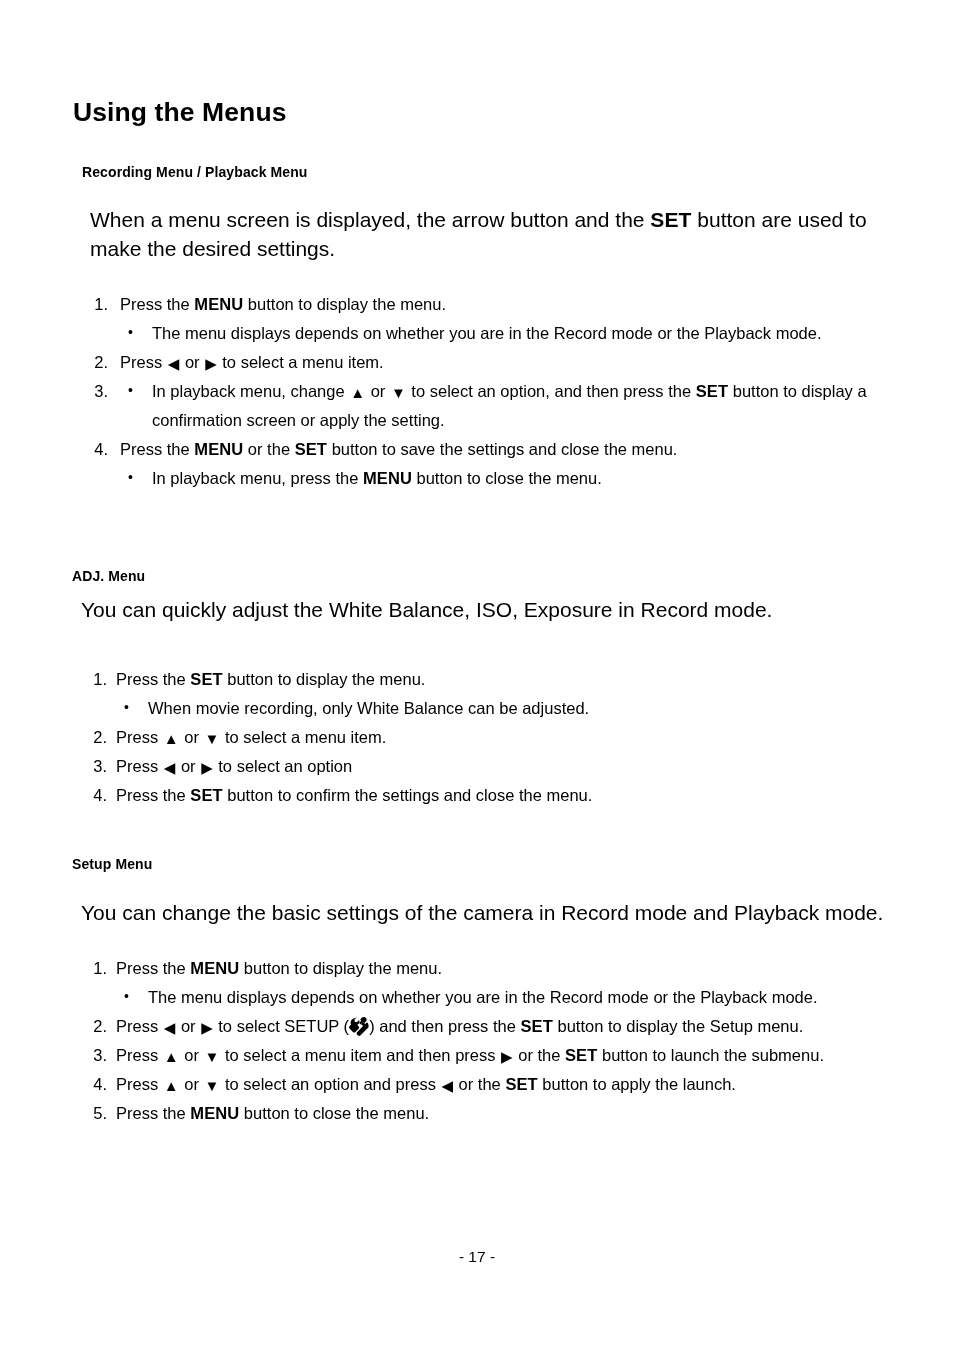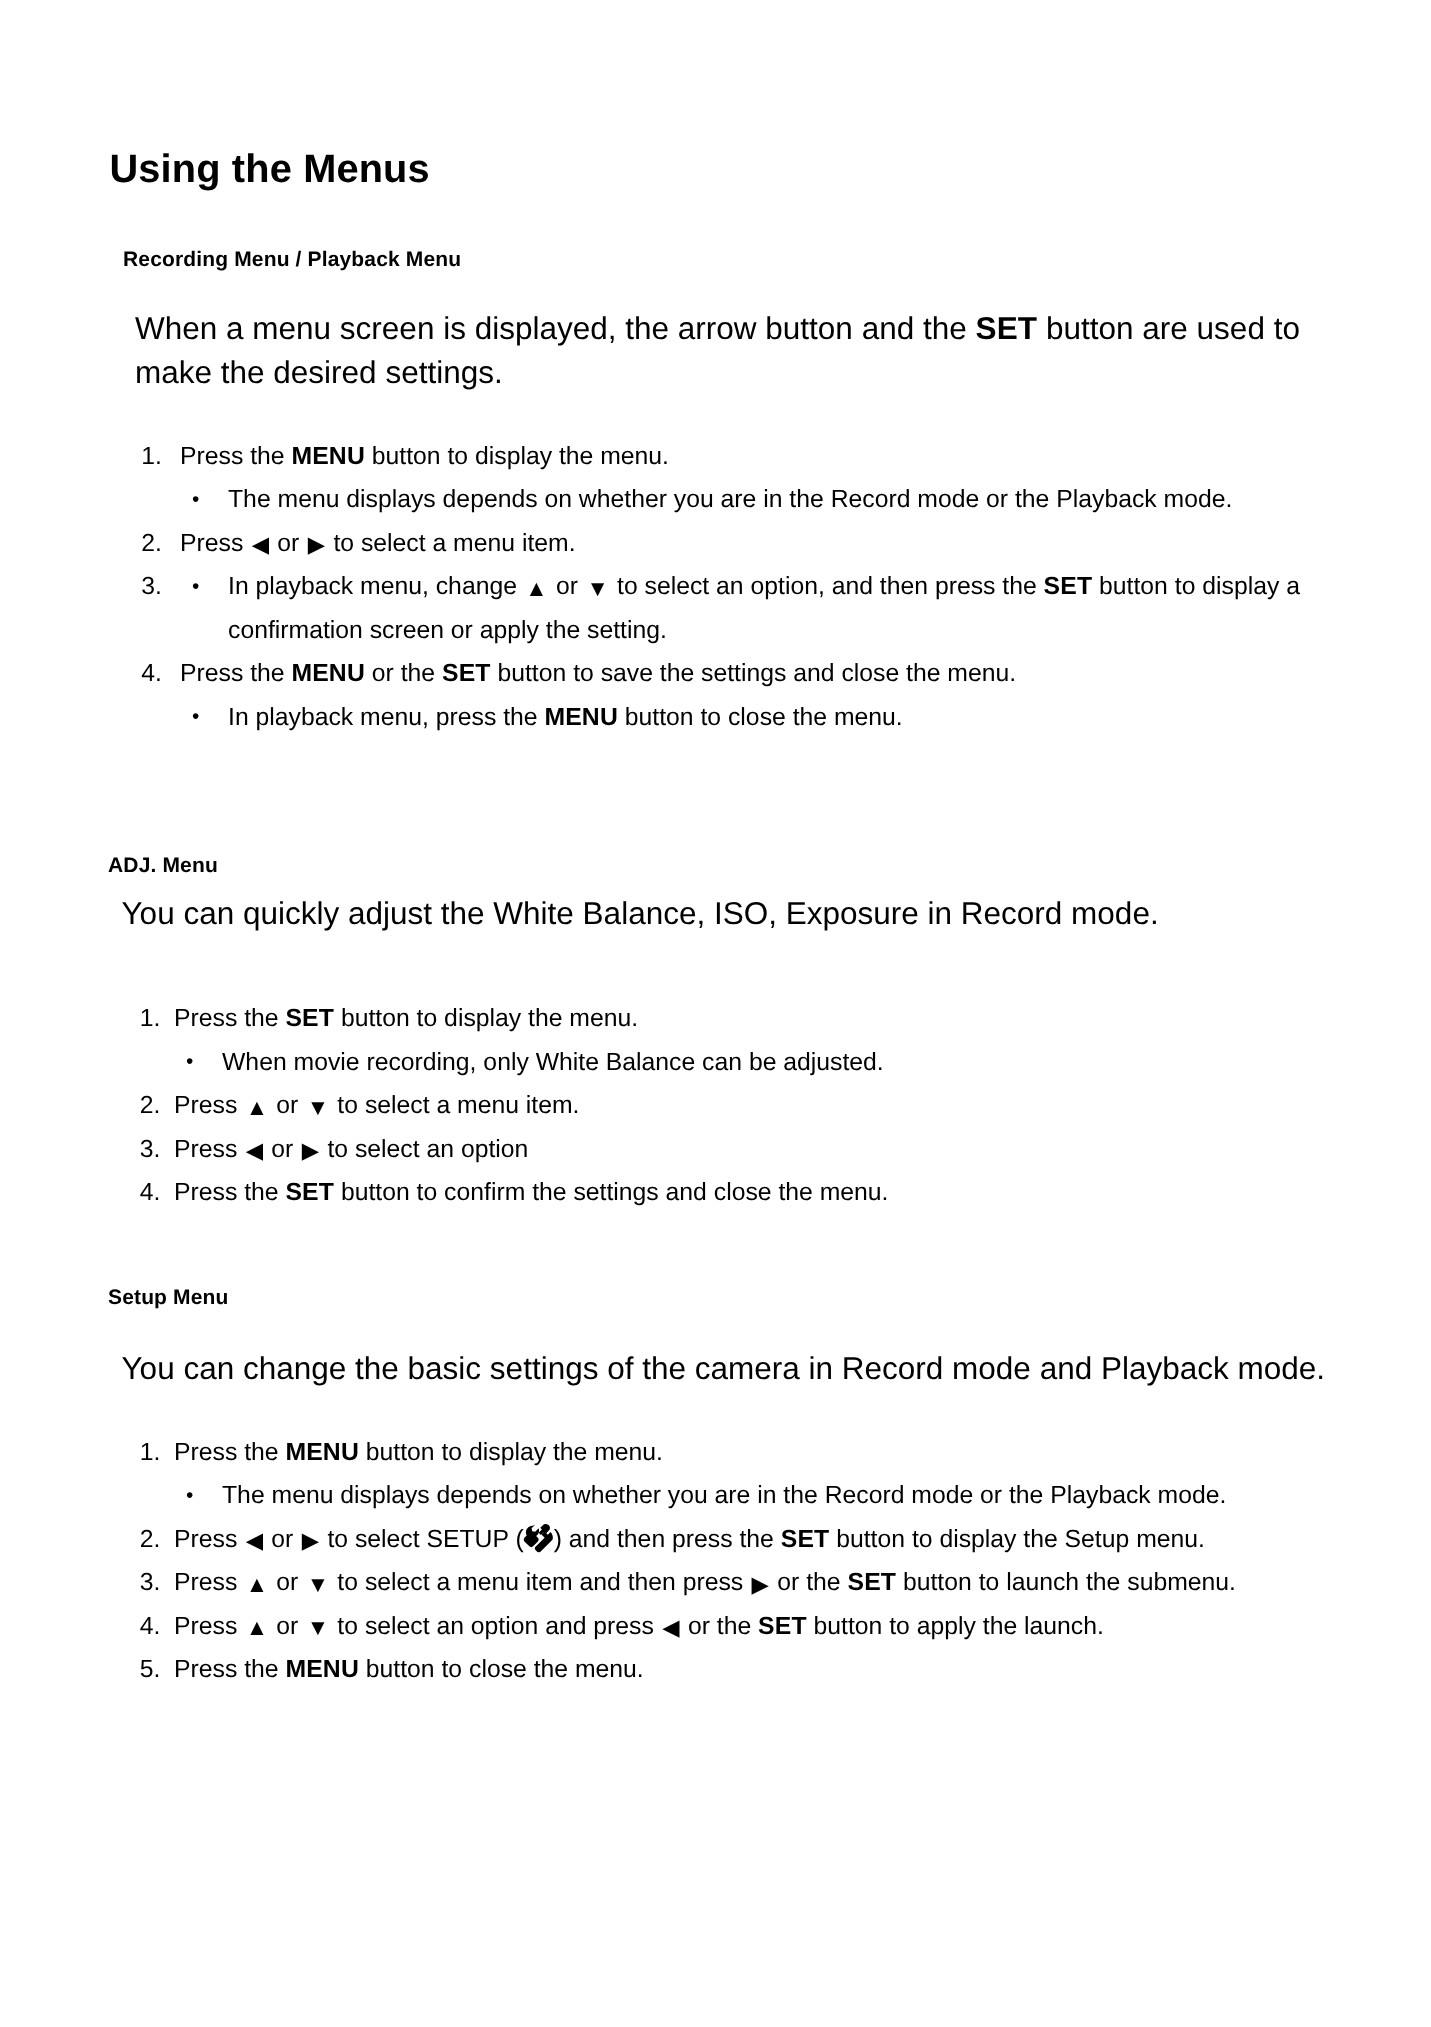--- a/index.html
+++ b/index.html
@@ -274,14 +274,15 @@
       <span class="num">4.</span>
       <span class="txt"><span>Press </span><span class="arrow">▲</span><span> or </span><span class="arrow">▼</span><span> to select an option and press </span><span class="arrow">◀</span><span> or the </span><b class="kb">SET</b><span> button to apply the launch.</span></span>
     </li>
 
     <li>
       <span class="num">5.</span>
       <span class="txt"><span>Press the </span><b class="kb">MENU</b><span> button to close the menu.</span></span>
     </li>
   </ol>
 
+  <div class="page-number">- 17 -</div>
 
 </div>
 
 </body></html>

